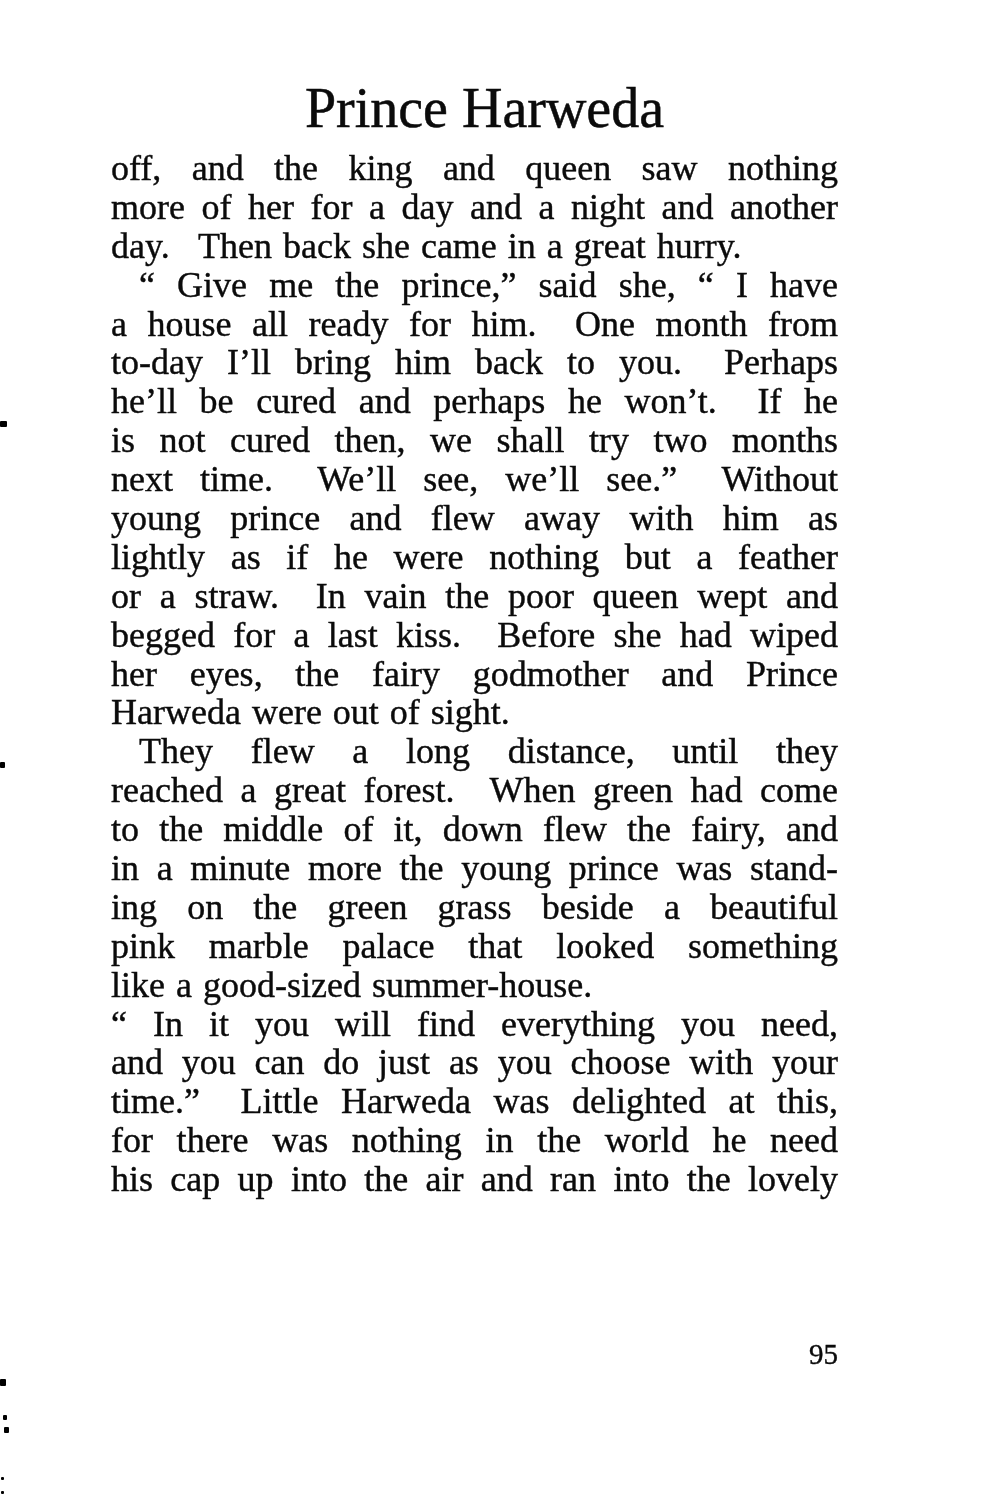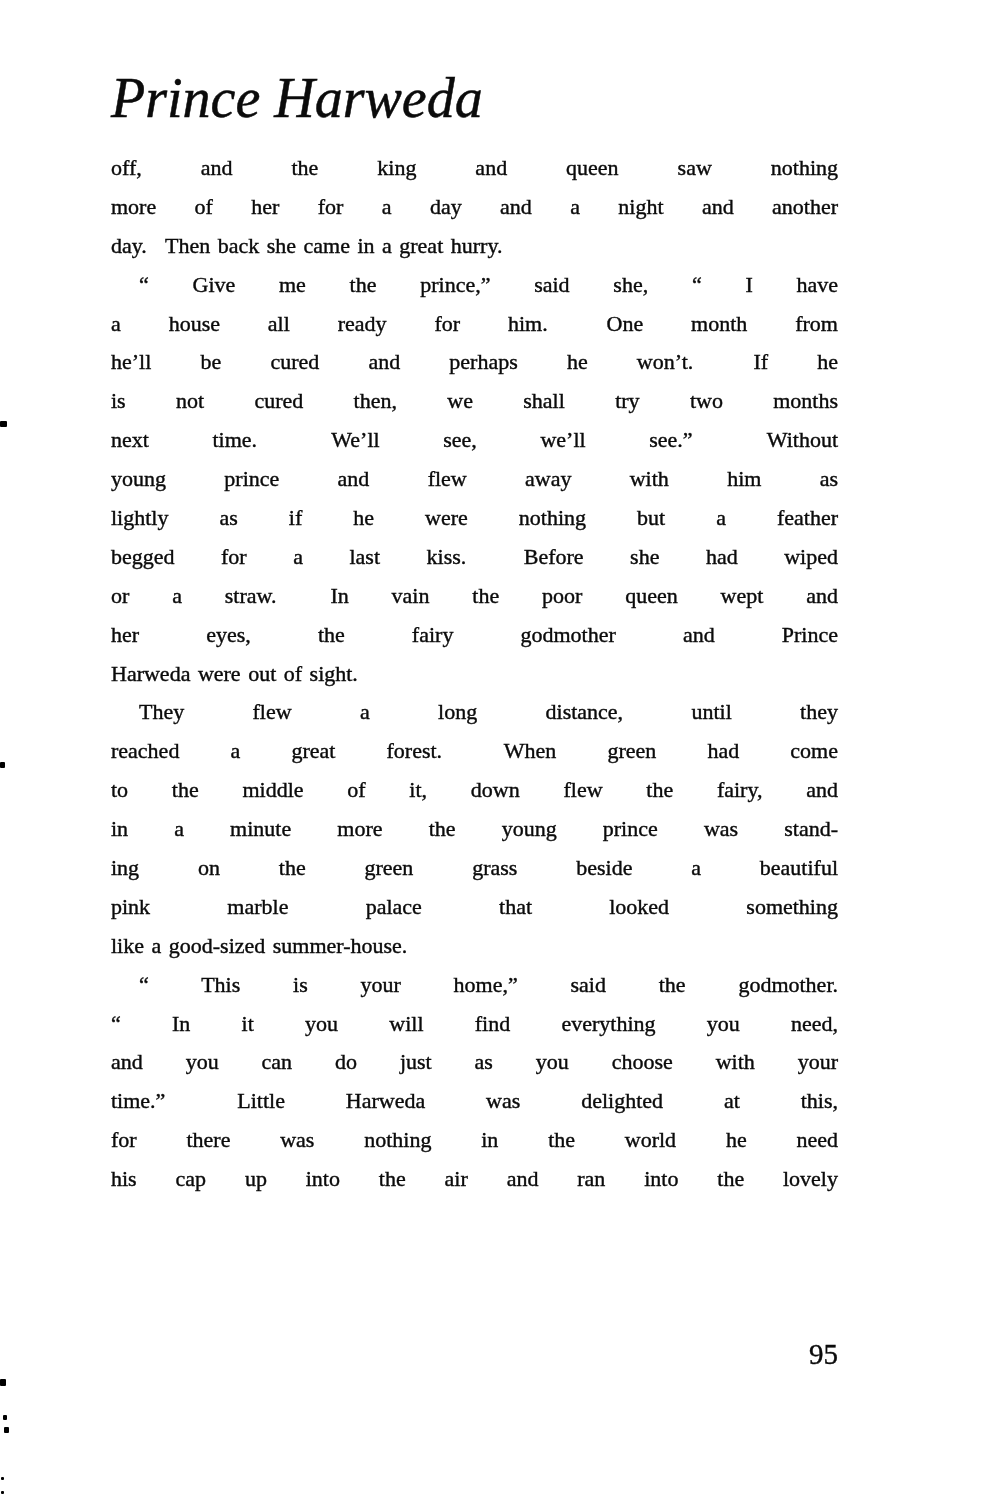--- a/index.html
+++ b/index.html
@@ -13,35 +13,34 @@
     position: relative;
     overflow: hidden;
     font-family: "Liberation Serif", "DejaVu Serif", serif;
     color: #0b0b0b;
   }
   .page-title {
     position: absolute;
     left: 111px;
     top: 66px;
     width: 727px;
-    text-align: left;
-    font-style: italic;
+    text-align: center;
     font-weight: normal;
     font-size: 56px;
     line-height: 1.15;
-    margin: 0;
+    margin: 10px;
     -webkit-text-stroke: 0.5px #0b0b0b;
     white-space: nowrap;
   }
   .body-text {
     position: absolute;
     left: 111px;
     top: 149px;
     width: 727px;
-    font-size: 22px;
+    font-size: 36px;
     -webkit-text-stroke: 0.4px #0b0b0b;
   }
   .line {
     height: 38.9px;
     line-height: 38.9px;
     text-align: justify;
     text-align-last: justify;
     text-justify: inter-word;
     white-space: nowrap;
     overflow: visible;
@@ -85,43 +84,43 @@
 
   <div>
     <div class="line">off, and the king and queen saw nothing</div>
     <div class="line">more of her for a day and a night and another</div>
     <div class="line endline">day.  Then back she came in a great hurry.</div>
   </div>
 
   <div>
     <div class="line indent">“ Give me the prince,” said she, “ I have</div>
     <div class="line">a house all ready for him.  One month from</div>
+    <div class="line">to-day I’ll bring him back to you.  Perhaps</div>
     <div class="line">he’ll be cured and perhaps he won’t.  If he</div>
     <div class="line">is not cured then, we shall try two months</div>
     <div class="line">next time.  We’ll see, we’ll see.”  Without</div>
     <div class="line">young prince and flew away with him as</div>
     <div class="line">lightly as if he were nothing but a feather</div>
+    <div class="line">or a straw.  In vain the poor queen wept and</div>
     <div class="line">begged for a last kiss.  Before she had wiped</div>
-    <div class="line">or a straw.  In vain the poor queen wept and</div>
     <div class="line">her eyes, the fairy godmother and Prince</div>
     <div class="line endline">Harweda were out of sight.</div>
   </div>
 
   <div>
     <div class="line indent">They flew a long distance, until they</div>
     <div class="line">reached a great forest.  When green had come</div>
     <div class="line">to the middle of it, down flew the fairy, and</div>
     <div class="line">in a minute more the young prince was stand-</div>
     <div class="line">ing on the green grass beside a beautiful</div>
     <div class="line">pink marble palace that looked something</div>
     <div class="line endline">like a good-sized summer-house.</div>
   </div>
 
   <div>
-    <div class="line indent">“ This is your home,” said the godmother.</div>
     <div class="line">“ In it you will find everything you need,</div>
     <div class="line">and you can do just as you choose with your</div>
     <div class="line">time.”  Little Harweda was delighted at this,</div>
     <div class="line">for there was nothing in the world he need</div>
     <div class="line">his cap up into the air and ran into the lovely</div>
   </div>
 
 </div>
 
 <div class="page-number">95</div>

